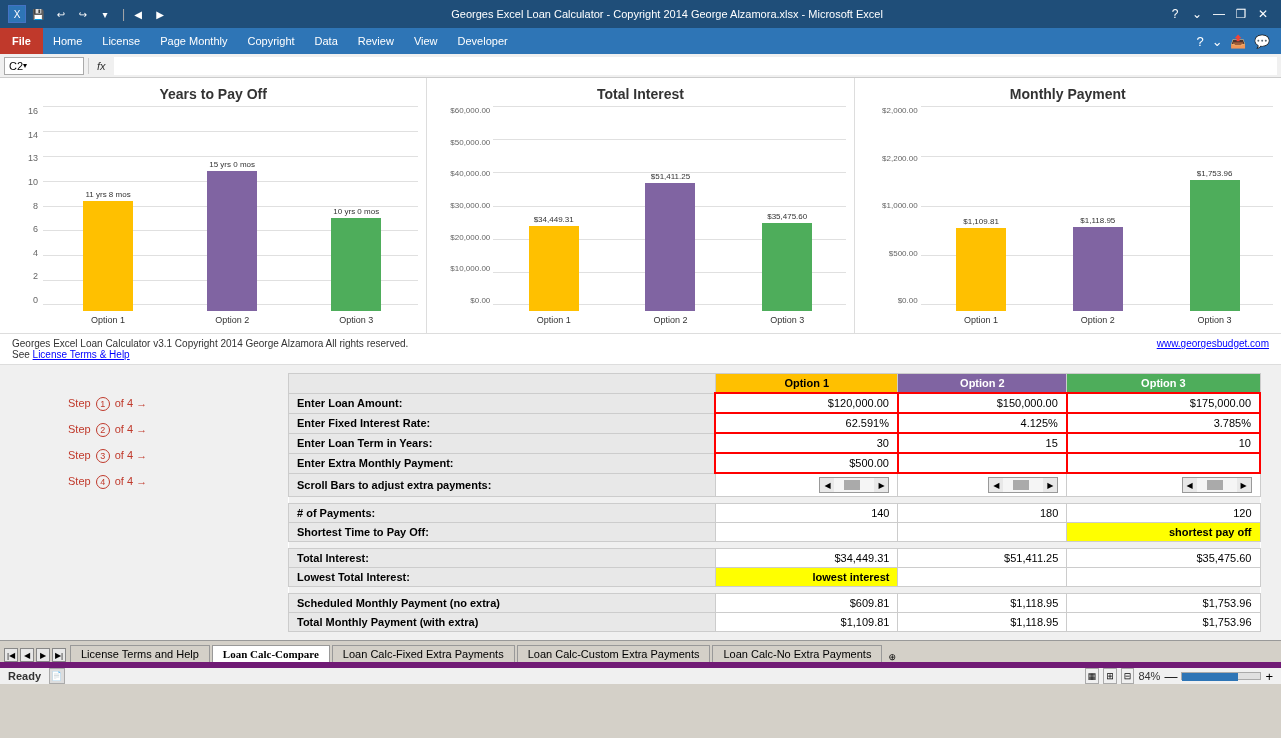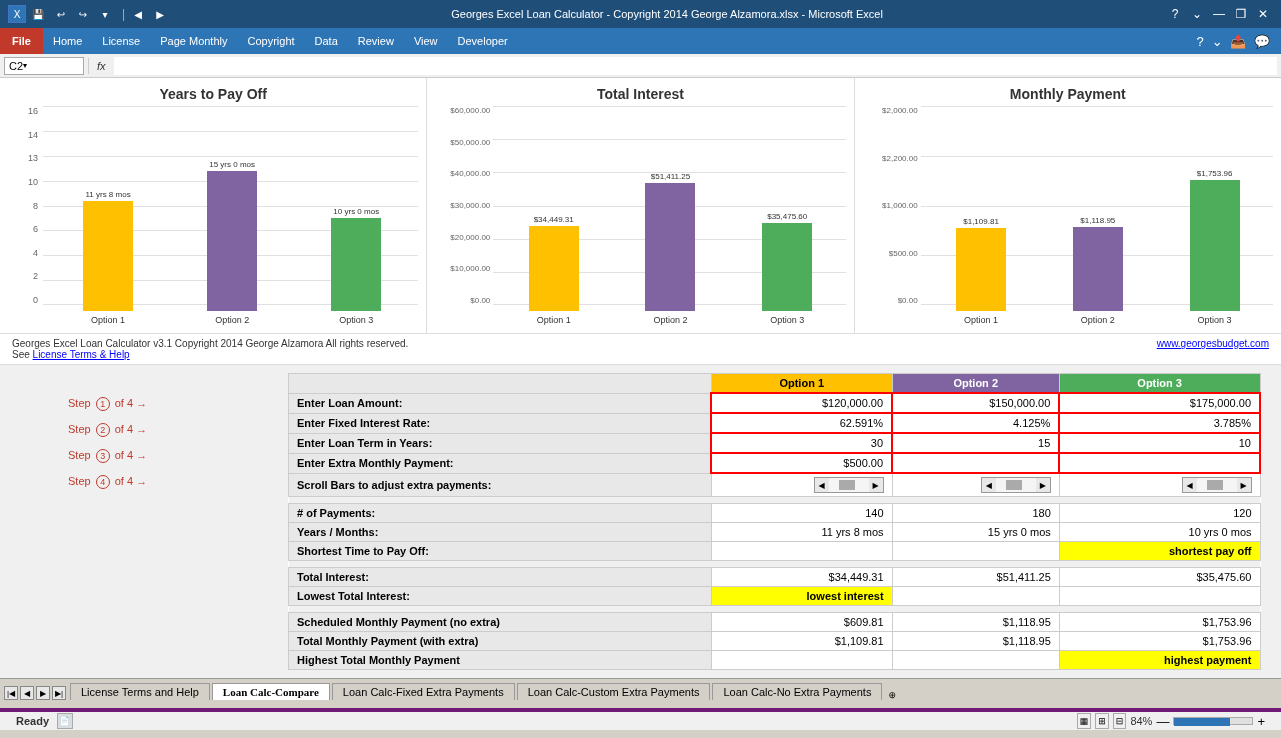--- a/index.html
+++ b/index.html
@@ -199,26 +199,25 @@
       background: #e8e8e8;
     }
     .scroll-btn { width: 14px; height: 14px; display: flex; align-items: center; justify-content: center; font-size: 8px; cursor: pointer; border: none; background: #e8e8e8; }
     .scroll-track { width: 40px; height: 14px; background: #f5f5f5; position: relative; }
     .scroll-thumb { width: 16px; height: 10px; background: #aaa; position: absolute; top: 2px; left: 10px; cursor: pointer; }
 
     
     .status-bar {
       height: 22px;
       background: #f0f0f0;
-      border-top: 4px solid #701a75;
-      display: flex;
-      align-items: center;
-      padding: 0 16px;
+      border-top: 6px solid #701a75;
+      display: flex;
+      align-items: center;
+      padding: 0 8px;
       font-size: 11px;
-      margin-top: 8px;
     }
     .status-ready { color: #333; font-weight: bold; margin-right: 8px; }
     .status-icon { width: 16px; height: 16px; background: #ddd; border: 1px solid #aaa; display: flex; align-items: center; justify-content: center; font-size: 9px; margin-right: 8px; }
     .status-right { margin-left: auto; display: flex; align-items: center; gap: 4px; }
     .status-zoom { font-size: 11px; color: #333; }
 
     
     .sheet-tabs {
       height: 22px;
       background: #d4d0c8;
@@ -532,26 +531,20 @@
           <td colspan="4" style="height:4px; background:#f0f0f0; border:none;"></td>
         </tr>
 
         <tr>
           <td class="label-cell"># of Payments:</td>
           <td>140</td>
           <td>180</td>
           <td>120</td>
         </tr>
         <tr>
-          <td class="label-cell">Years / Months:</td>
-          <td>11 yrs 8 mos</td>
-          <td>15 yrs 0 mos</td>
-          <td>10 yrs 0 mos</td>
-        </tr>
-        <tr>
           <td class="label-cell">Shortest Time to Pay Off:</td>
           <td></td>
           <td></td>
           <td class="highlight-yellow">shortest pay off</td>
         </tr>
 
         <tr>
           <td colspan="4" style="height:4px; background:#f0f0f0; border:none;"></td>
         </tr>
 
@@ -576,26 +569,20 @@
           <td class="label-cell">Scheduled Monthly Payment (no extra)</td>
           <td>$609.81</td>
           <td>$1,118.95</td>
           <td>$1,753.96</td>
         </tr>
         <tr>
           <td class="label-cell">Total Monthly Payment (with extra)</td>
           <td>$1,109.81</td>
           <td>$1,118.95</td>
           <td>$1,753.96</td>
-        </tr>
-        <tr>
-          <td class="label-cell">Highest Total Monthly Payment</td>
-          <td></td>
-          <td></td>
-          <td class="highlight-yellow">highest payment</td>
         </tr>
       </tbody>
     </table>
   </div>
 </div>
 
 <div class="sheet-tabs">
   <div class="tab-nav">
     <div class="tab-nav-btn">|◀</div>
     <div class="tab-nav-btn">◀</div>

